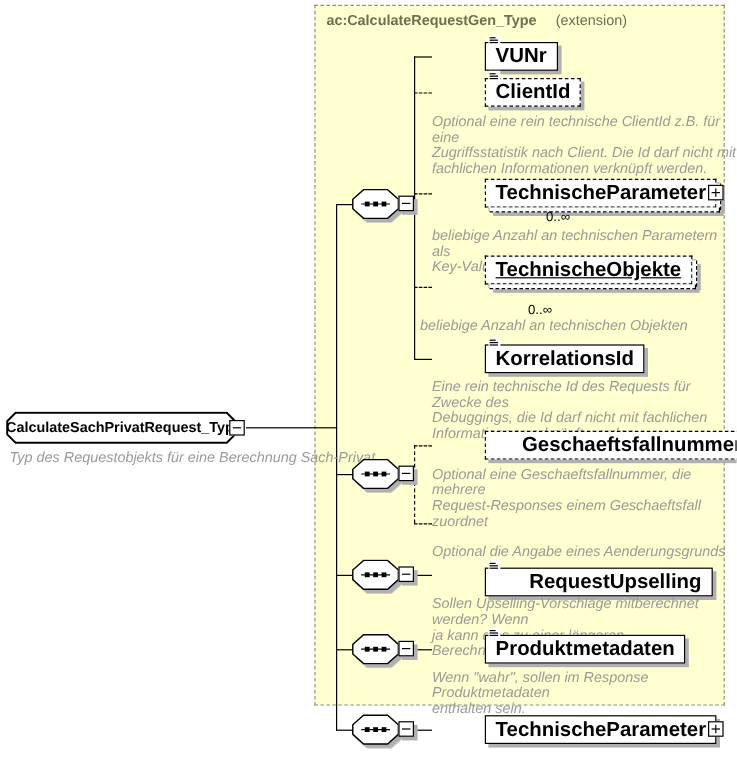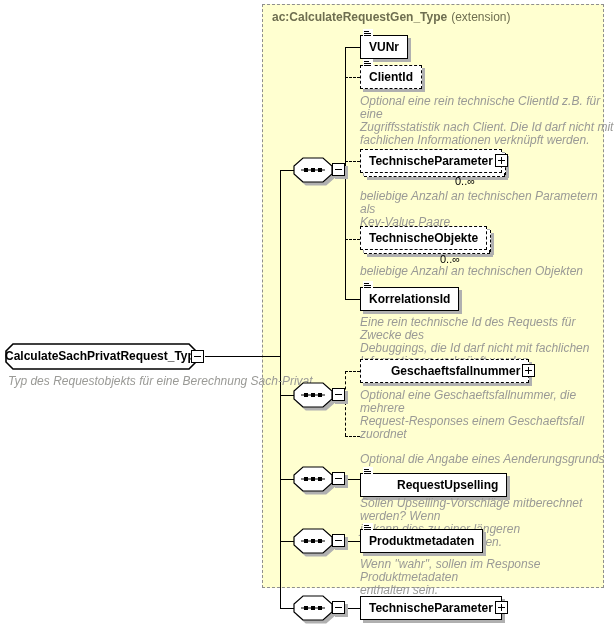--- a/index.html
+++ b/index.html
@@ -9,35 +9,36 @@
   }
   
   .ext-box{
     position:absolute;left:262px;top:4px;width:342px;height:584px;
     background:#ffffd0;border:1px dashed #8f8f8f;box-sizing:border-box;
   }
   .ext-header{
     position:absolute;left:272px;top:10px;font-size:12px;color:#6e6e50;white-space:nowrap;
   }
   .ext-header .tname{font-weight:bold;}
-  .ext-header .suffix{font-weight:normal;margin-left:4px;}
+  .ext-header .suffix{font-weight:normal;margin-left:16px;}
 
   
   .line{position:absolute;z-index:1;}
   .line.h{height:1px;background:#000;}
   .line.v{width:1px;background:#000;}
   .line.h.dash{background:none;height:0;border-top:1px dashed #000;}
   .line.v.dash{background:none;width:0;border-left:1px dashed #000;}
 
   
   .el{
     position:absolute;z-index:2;height:24px;line-height:22px;background:#fff;
     border:1px solid #000;box-sizing:border-box;padding:0 8px;white-space:nowrap;
-    font-size:12px;font-weight:bold;color:#000;
+    font-size:17px;font-weight:bold;color:#000;
     box-shadow:3px 3px 0 #b0b0b0;
+    margin-left:44px;
   }
   .el.dashed{border-style:dashed;}
   .el.multi{z-index:2;}
   .el.multi::after{ 
     content:"";position:absolute;left:3px;top:calc(100% + 1px);width:100%;height:3px;
     background:#fff;border-bottom:1px dashed #000;border-right:1px dashed #000;
     box-shadow:3px 3px 0 #b0b0b0;
   }
   .el.multi::before{ 
     content:"";position:absolute;top:3px;left:calc(100% + 1px);height:100%;width:3px;
@@ -214,25 +215,25 @@
     <span>TechnischeParameter</span>
     <span class="expand-box plus">
         <i class="hline"></i>
         <i class="vline"></i>
       </span>
   </div>
   <div class="card" style="left:455px;top:175px;">0..∞</div>
   <div class="ann" style="left:360px;top:190px;">beliebige Anzahl an technischen Parametern als
 Key-Value Paare</div>
 
-  <div class="el dashed multi" style="left:360px;top:226px;">
+  <div class="el dashed multi" style="left:360px;top:213px;text-decoration:underline;">
     <span>TechnischeObjekte</span>
   </div>
   <div class="card" style="left:440px;top:253px;">0..∞</div>
-  <div class="ann" style="left:360px;top:265px;">beliebige Anzahl an technischen Objekten</div>
+  <div class="ann" style="left:350px;top:265px;">beliebige Anzahl an technischen Objekten</div>
 
   <div class="el" style="left:360px;top:287px;">
     <span class="doc-icon">
         <i></i>
         <i></i>
         <i></i>
       </span>
     <span>KorrelationsId</span>
   </div>
   <div class="ann" style="left:360px;top:316px;">Eine rein technische Id des Requests für Zwecke des

